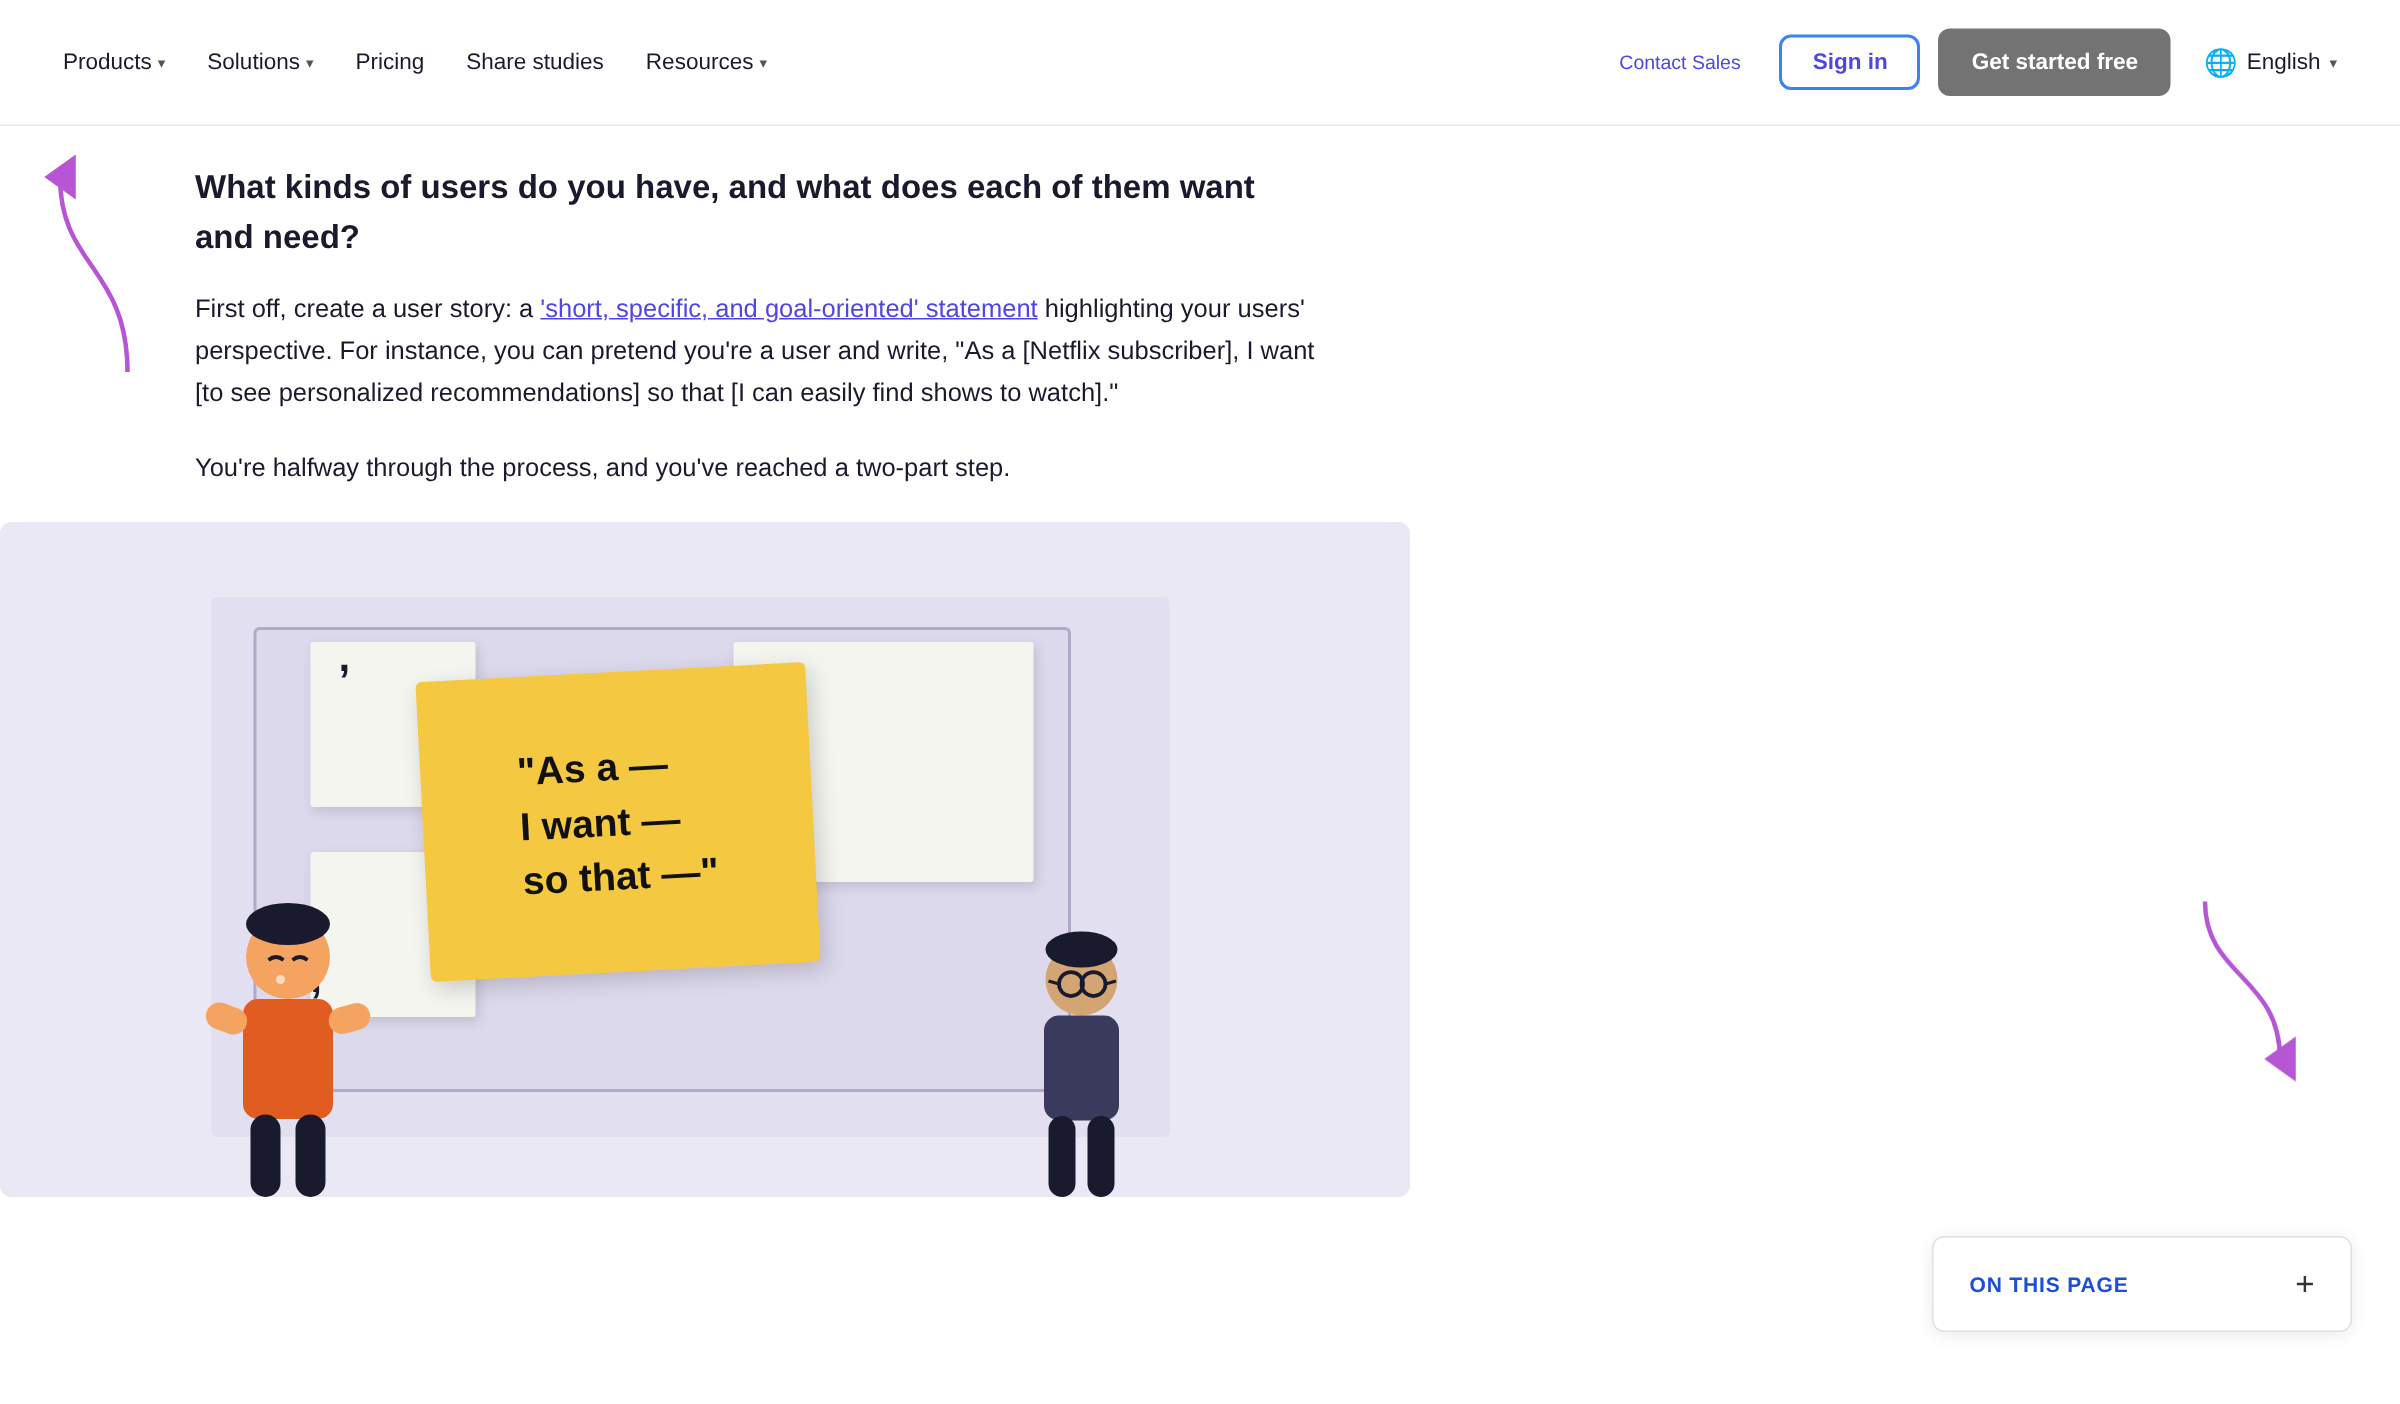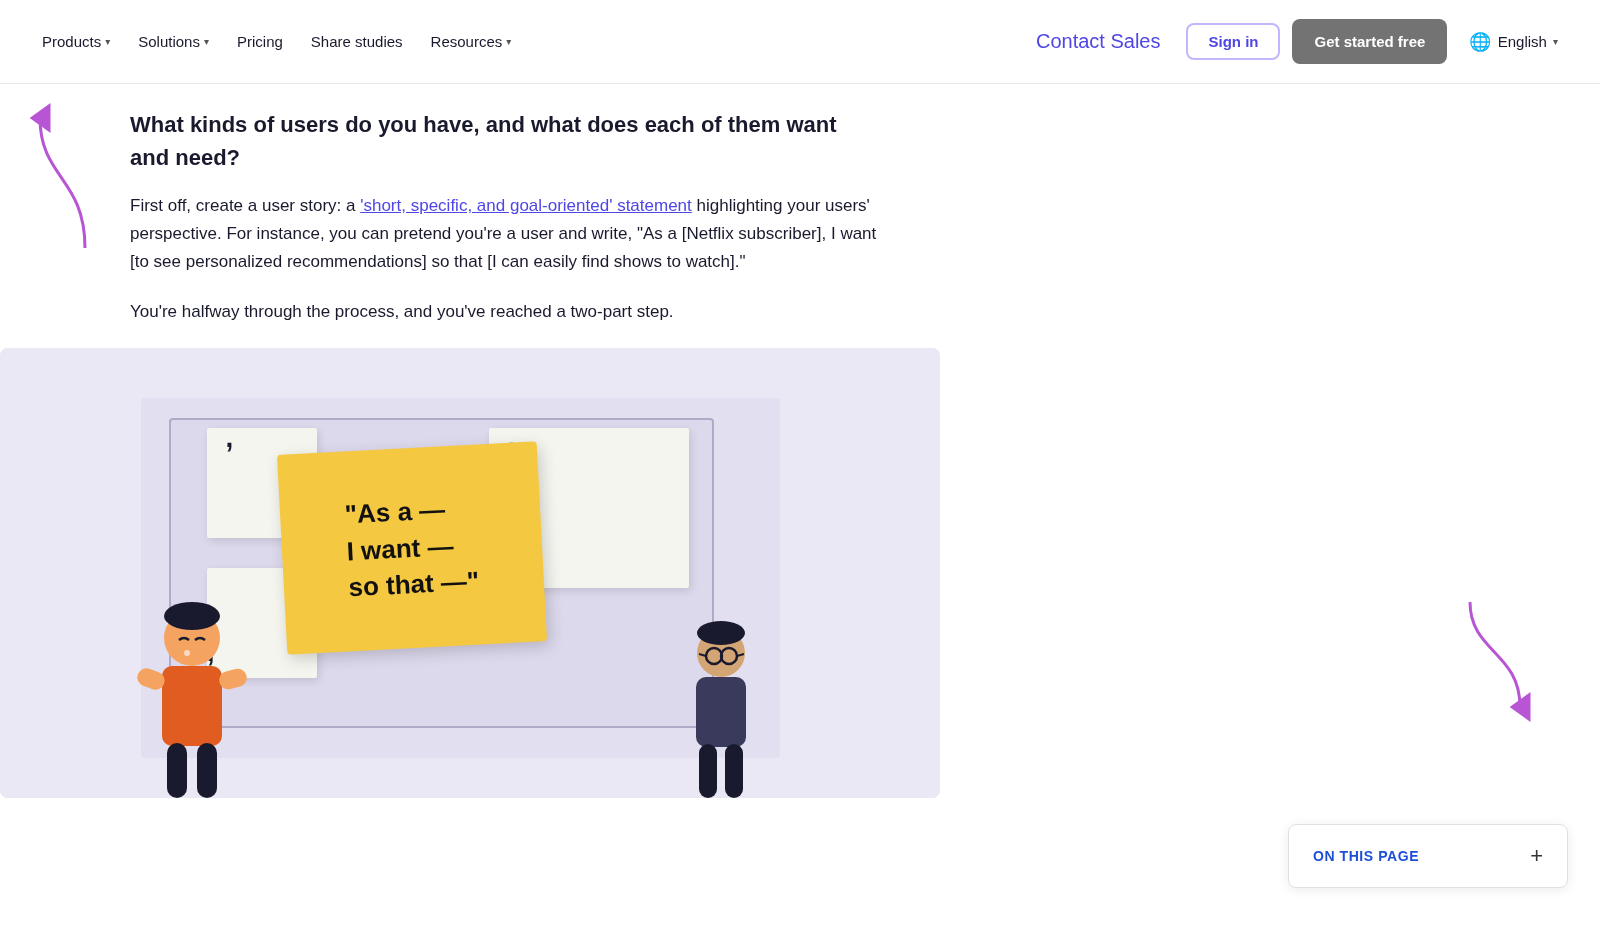--- a/index.html
+++ b/index.html
@@ -17,24 +17,24 @@
     }
     .nav-left { display: flex; align-items: center; gap: 8px; flex: 1; }
     .nav-item {
       display: flex; align-items: center; gap: 4px;
       font-size: 15px; font-weight: 500; color: #1a1a2e;
       cursor: pointer; padding: 6px 10px; border-radius: 6px;
       white-space: nowrap;
     }
     .chevron { font-size: 10px; color: #555; }
     .nav-right { display: flex; align-items: center; gap: 12px; }
-    .contact-sales { font-size: 20px; font-weight: 500; color: #4f46e5; cursor: pointer; padding: 8px 14px; }
+    .contact-sales { font-size: 13px; font-weight: 500; color: #4f46e5; cursor: pointer; padding: 8px 14px; }
     .sign-in-btn {
       font-size: 15px; font-weight: 600; color: #4f46e5;
-      border: 2px solid #c4b5fd; background: #fff;
+      border: 2px solid #3b82f6; background: #fff;
       padding: 8px 20px; border-radius: 8px; cursor: pointer;
     }
     .get-started-btn {
       font-size: 15px; font-weight: 600; color: #fff;
       background: #737373; border: none;
       padding: 14px 22px; border-radius: 8px; cursor: pointer;
     }
     .lang-selector {
       display: flex; align-items: center; gap: 6px;
       font-size: 15px; color: #1a1a2e; cursor: pointer; padding: 6px 10px;

